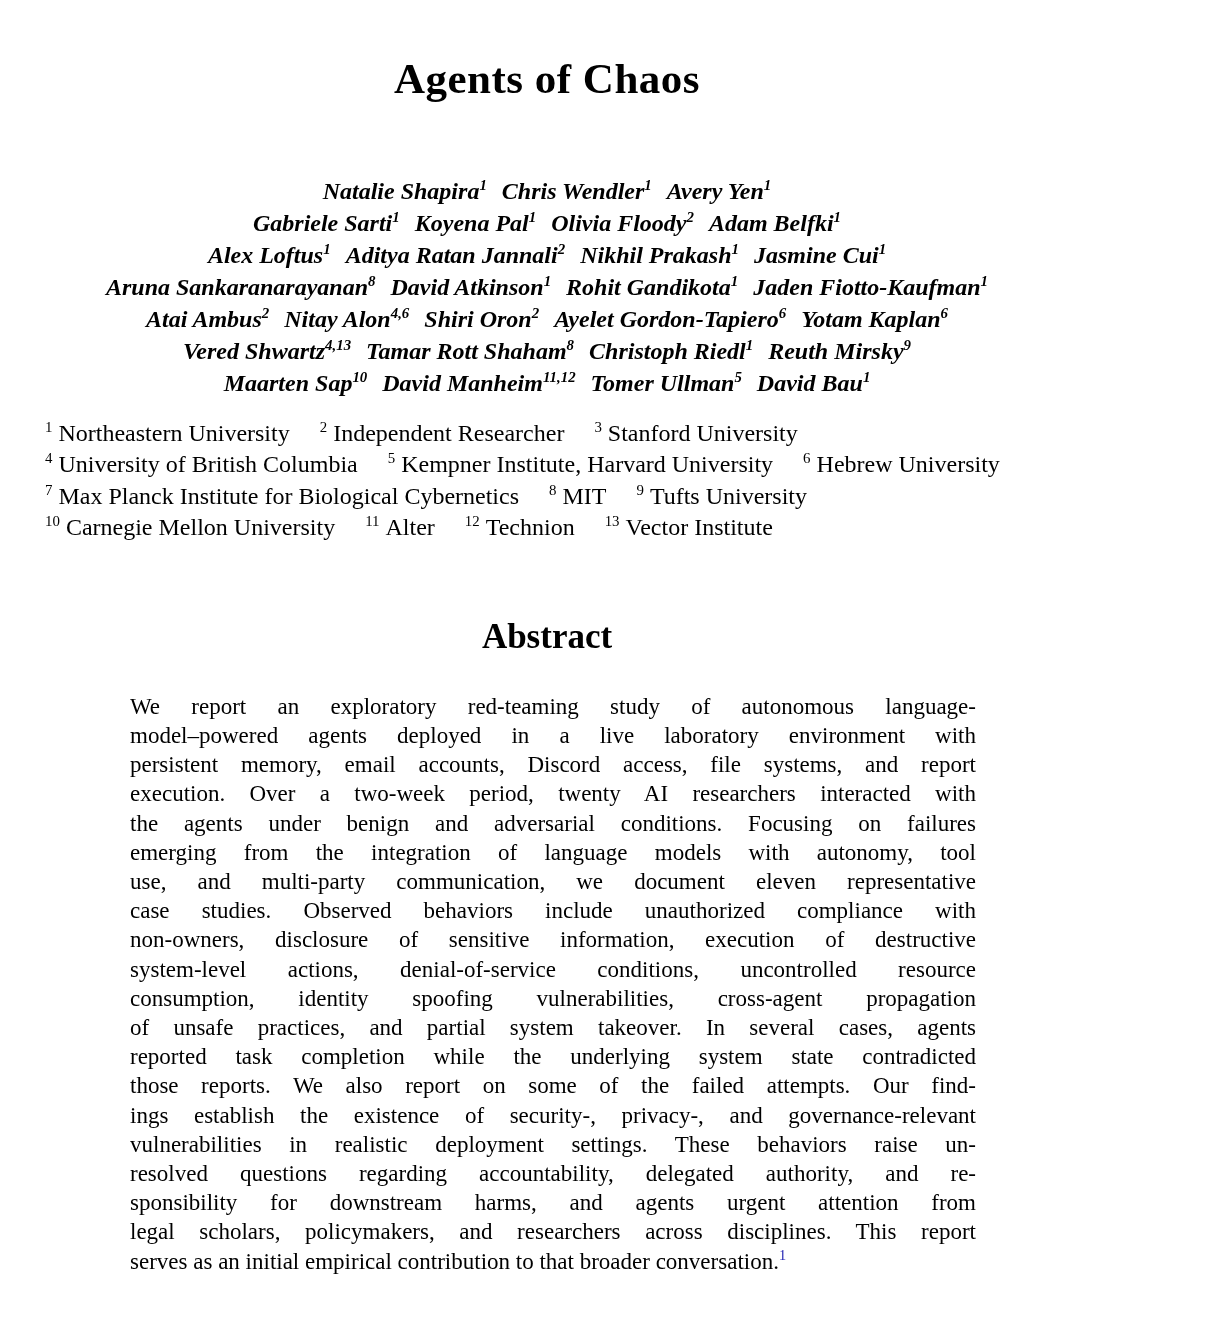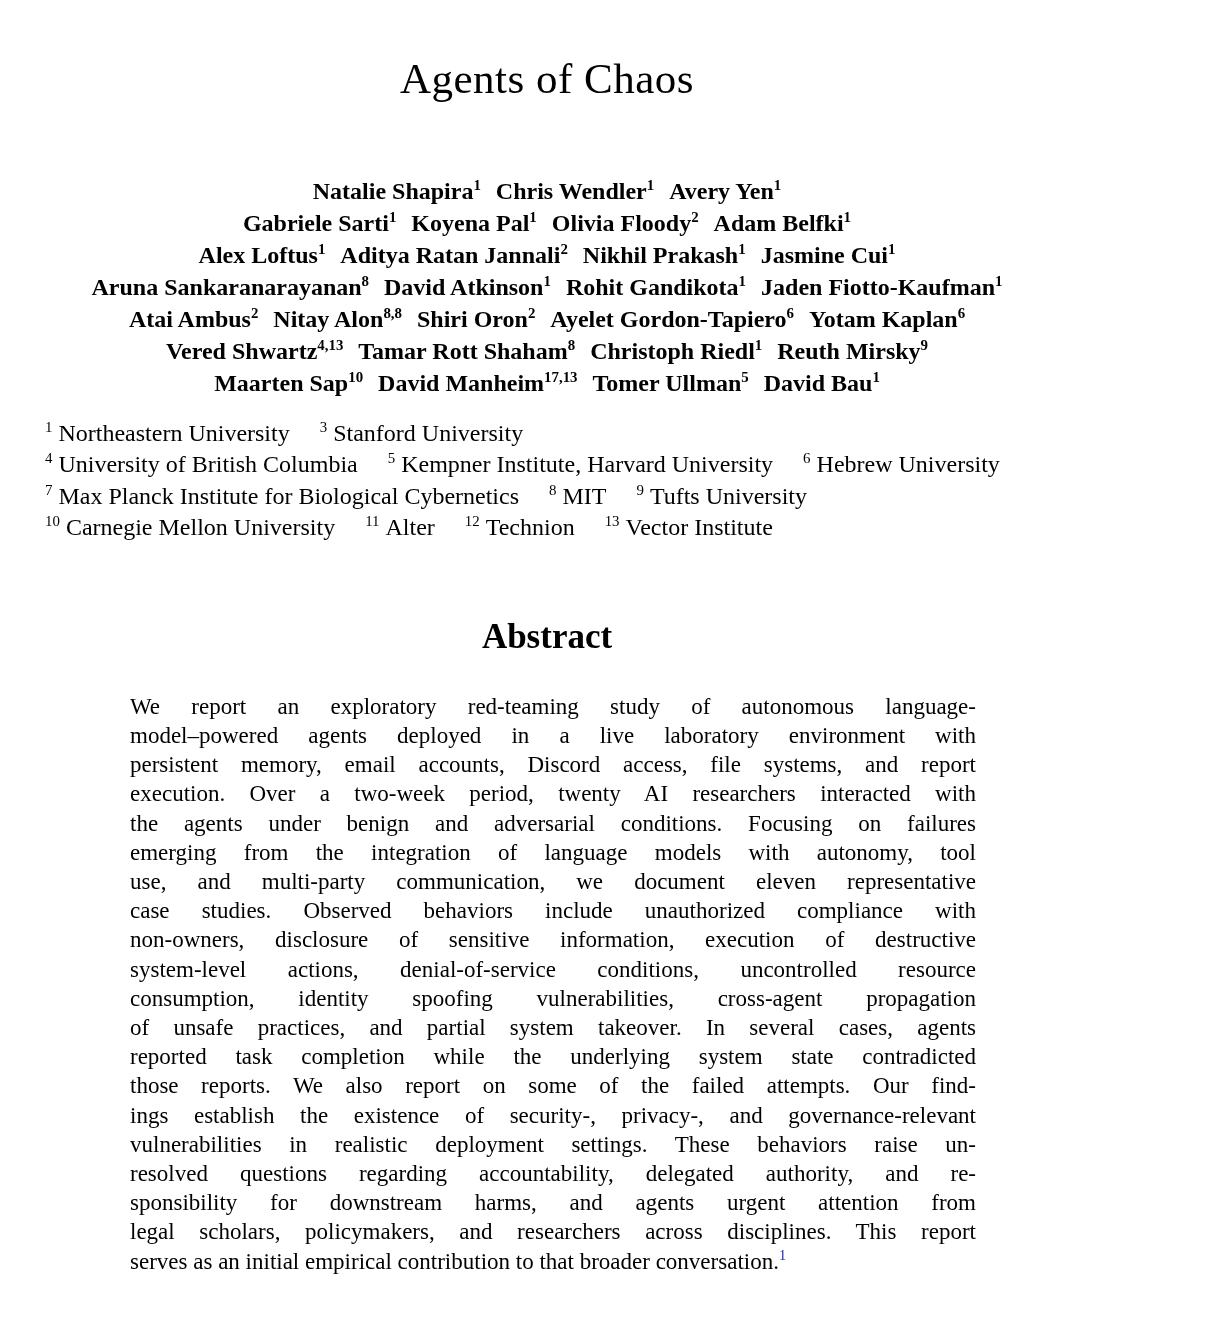--- a/index.html
+++ b/index.html
@@ -15,36 +15,37 @@
     font-family: "Liberation Serif", "DejaVu Serif", serif;
   }
   .column {
     box-sizing: border-box;
     padding-top: 24px;
     margin-left: 42px;
     width: 1010px;
   }
   .paper-title {
     text-align: center;
-    font-weight: normal;
+    font-weight: bold;
     font-size: 43px;
     line-height: 52px;
     letter-spacing: 0.5px;
   }
   .authors-block {
     margin-top: 70px;
   }
   .author-line {
     display: flex;
     justify-content: center;
     column-gap: 15px;
     font-weight: bold;
     font-size: 24px;
     line-height: 32px;
     white-space: nowrap;
+    font-style: italic;
   }
   .author-name sup,
   .affil-entry sup {
     font-size: 62%;
     line-height: 0;
   }
   .affiliations-block {
     margin-top: 19px;
     margin-left: 3px;
     text-align: right;
@@ -116,42 +117,43 @@
         <span class="author-name">Jasmine Cui<sup>1</sup></span>
       </div>
       <div class="author-line">
         <span class="author-name">Aruna Sankaranarayanan<sup>8</sup></span>
         <span class="author-name">David Atkinson<sup>1</sup></span>
         <span class="author-name">Rohit Gandikota<sup>1</sup></span>
         <span class="author-name">Jaden Fiotto-Kaufman<sup>1</sup></span>
       </div>
       <div class="author-line">
         <span class="author-name">Atai Ambus<sup>2</sup></span>
-        <span class="author-name">Nitay Alon<sup>8,8</sup></span>
+        <span class="author-name">Nitay Alon<sup>4,6</sup></span>
         <span class="author-name">Shiri Oron<sup>2</sup></span>
         <span class="author-name">Ayelet Gordon-Tapiero<sup>6</sup></span>
         <span class="author-name">Yotam Kaplan<sup>6</sup></span>
       </div>
       <div class="author-line">
         <span class="author-name">Vered Shwartz<sup>4,13</sup></span>
         <span class="author-name">Tamar Rott Shaham<sup>8</sup></span>
         <span class="author-name">Christoph Riedl<sup>1</sup></span>
         <span class="author-name">Reuth Mirsky<sup>9</sup></span>
       </div>
       <div class="author-line">
         <span class="author-name">Maarten Sap<sup>10</sup></span>
-        <span class="author-name">David Manheim<sup>17,13</sup></span>
+        <span class="author-name">David Manheim<sup>11,12</sup></span>
         <span class="author-name">Tomer Ullman<sup>5</sup></span>
         <span class="author-name">David Bau<sup>1</sup></span>
       </div>
     </div>
 
   <div class="affiliations-block" id="affiliations-block">
       <div class="affil-line">
         <span class="affil-entry"><sup>1</sup>Northeastern University</span>
+        <span class="affil-entry"><sup>2</sup>Independent Researcher</span>
         <span class="affil-entry"><sup>3</sup>Stanford University</span>
       </div>
       <div class="affil-line">
         <span class="affil-entry"><sup>4</sup>University of British Columbia</span>
         <span class="affil-entry"><sup>5</sup>Kempner Institute, Harvard University</span>
         <span class="affil-entry"><sup>6</sup>Hebrew University</span>
       </div>
       <div class="affil-line">
         <span class="affil-entry"><sup>7</sup>Max Planck Institute for Biological Cybernetics</span>
         <span class="affil-entry"><sup>8</sup>MIT</span>

